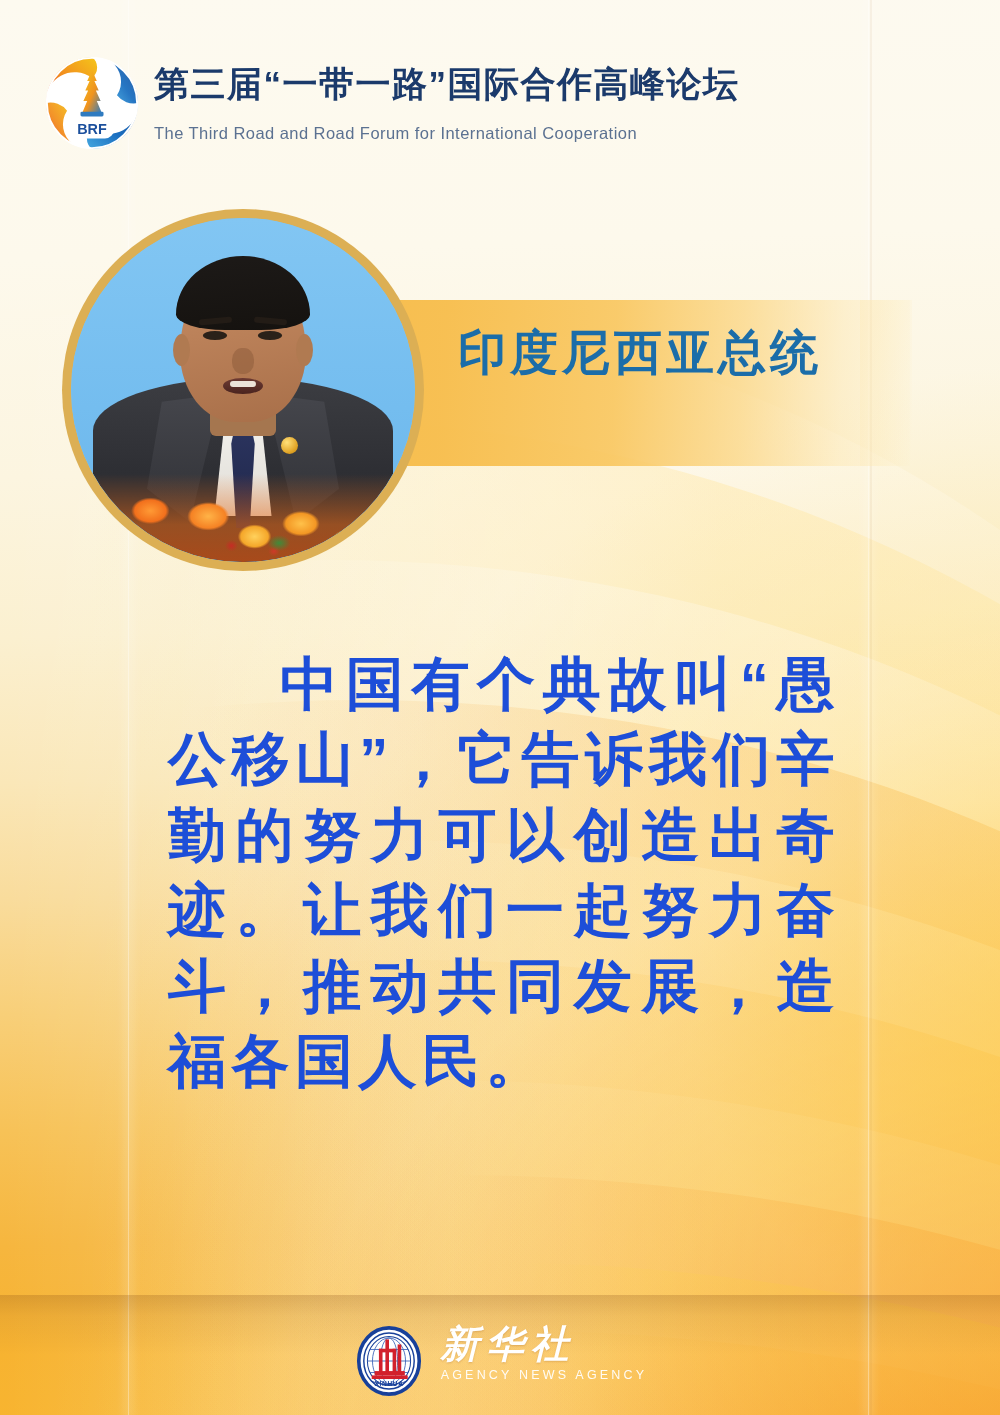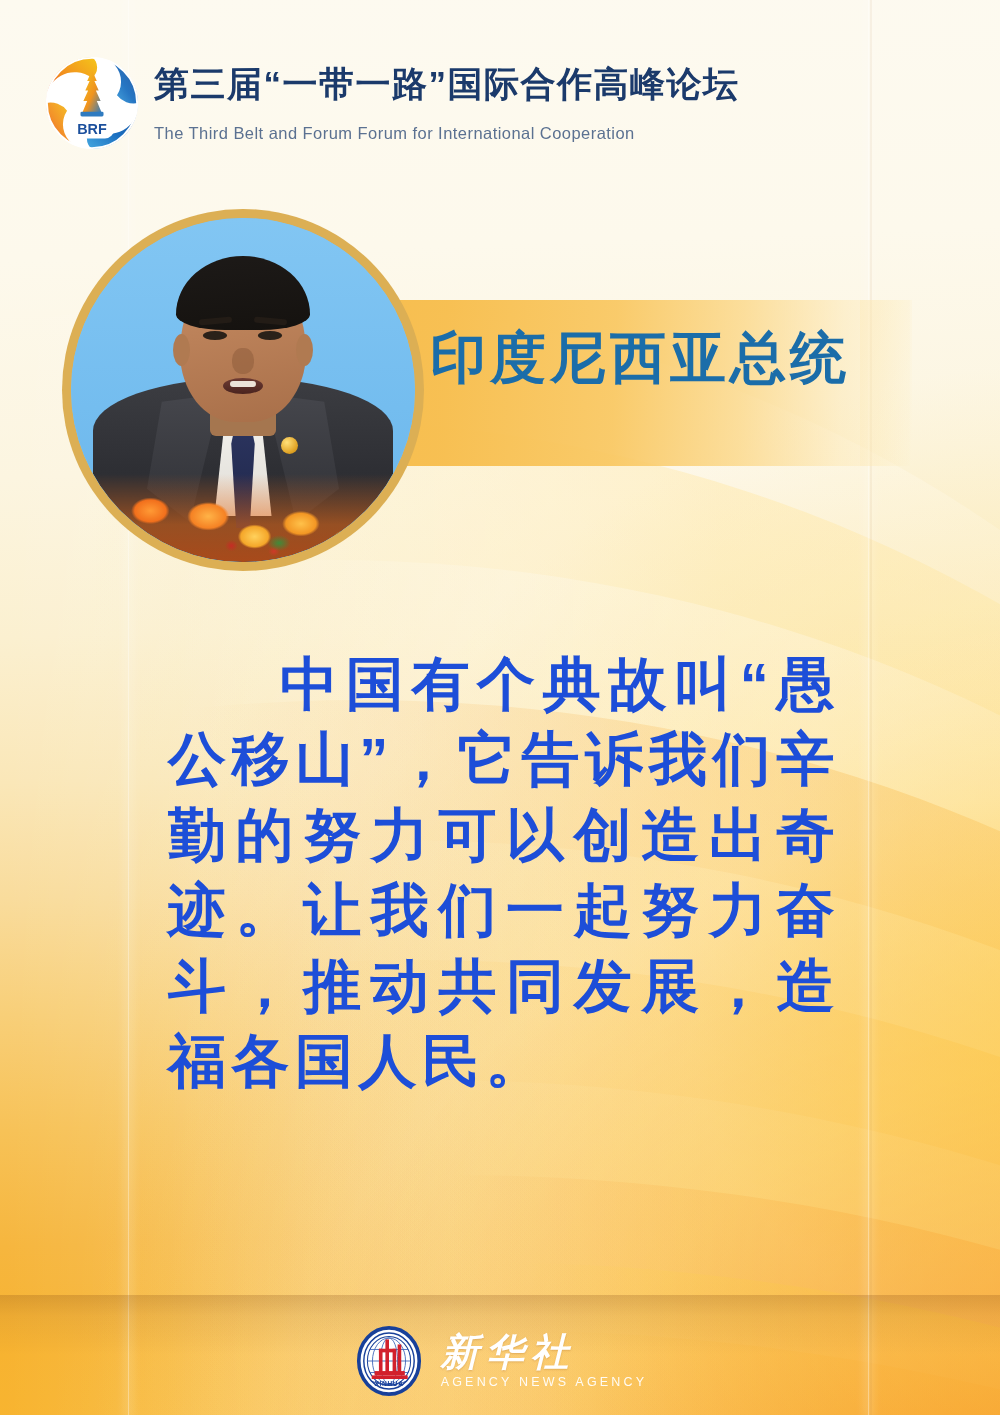--- a/index.html
+++ b/index.html
@@ -107,21 +107,21 @@
     position:absolute;left:360px;top:322px;width:560px;
     text-align:center;
     z-index:6;
   }
   .person-name{
     font-size:46px;font-weight:bold;color:#1b6da9;
     letter-spacing:4px;line-height:1.28;
     font-family:"Liberation Sans","DejaVu Sans",sans-serif;
   }
   .person-title{
-    font-size:56px;font-weight:bold;color:#1b6da9;
+    font-size:48px;font-weight:bold;color:#1b6da9;
     letter-spacing:4px;line-height:1.28;
     font-family:"Liberation Sans","DejaVu Sans",sans-serif;
   }
 
   
   .portrait{
     position:absolute;left:62px;top:209px;
     width:362px;height:362px;border-radius:50%;
     z-index:8;
     border:9px solid rgba(228,172,70,.92);
@@ -251,21 +251,21 @@
     text-indent:112px;
     text-align:justify;
     text-align-last:left;
     font-family:"Liberation Sans","DejaVu Sans",sans-serif;
     z-index:6;
   }
 
   
   .xinhua{
     position:absolute;left:0;right:0;top:1325px;
-    display:flex;align-items:center;justify-content:center;gap:16px;
+    display:flex;justify-content:center;gap:16px;
     z-index:7;
   }
   .xh-mark{width:72px;height:72px;flex:0 0 auto;}
   .xh-text{display:flex;flex-direction:column;align-items:flex-start;}
   .xh-cn{
     font-size:38px;font-weight:bold;color:#ffffff;letter-spacing:7px;
     line-height:1.05;
     font-family:"Liberation Serif","DejaVu Serif",serif;
     font-style:italic;
     text-shadow:0 1px 2px rgba(150,80,20,.25);
@@ -340,21 +340,21 @@
           <rect x="38" y="59" width="24" height="5" rx="1.5" fill="#2f7bc0"></rect>
 
           <rect x="27" y="68" width="46" height="19" rx="9.5" fill="#ffffff"></rect>
           <text x="50" y="82.5" font-family="Liberation Sans, sans-serif" font-size="15" font-weight="bold" fill="#1b4f9c" text-anchor="middle">BRF</text>
         </g>
         <circle cx="50" cy="50" r="47" fill="none" stroke="#ffffff" stroke-width="2"></circle>
       </svg>
     </span>
     <span class="header-text">
       <span class="h-cn">第三届“一带一路”国际合作高峰论坛</span>
-      <span class="h-en">The Third Belt and Forum Forum for International Cooperation</span>
+      <span class="h-en">The Third Road and Road Forum for International Cooperation</span>
     </span>
   </div>
 
   <div class="name-band"></div>
   <div class="name-band-tail"></div>
   <div class="name-wrap">
     <div class="person-title">印度尼西亚总统</div>
   </div>
 
   <div class="portrait">

